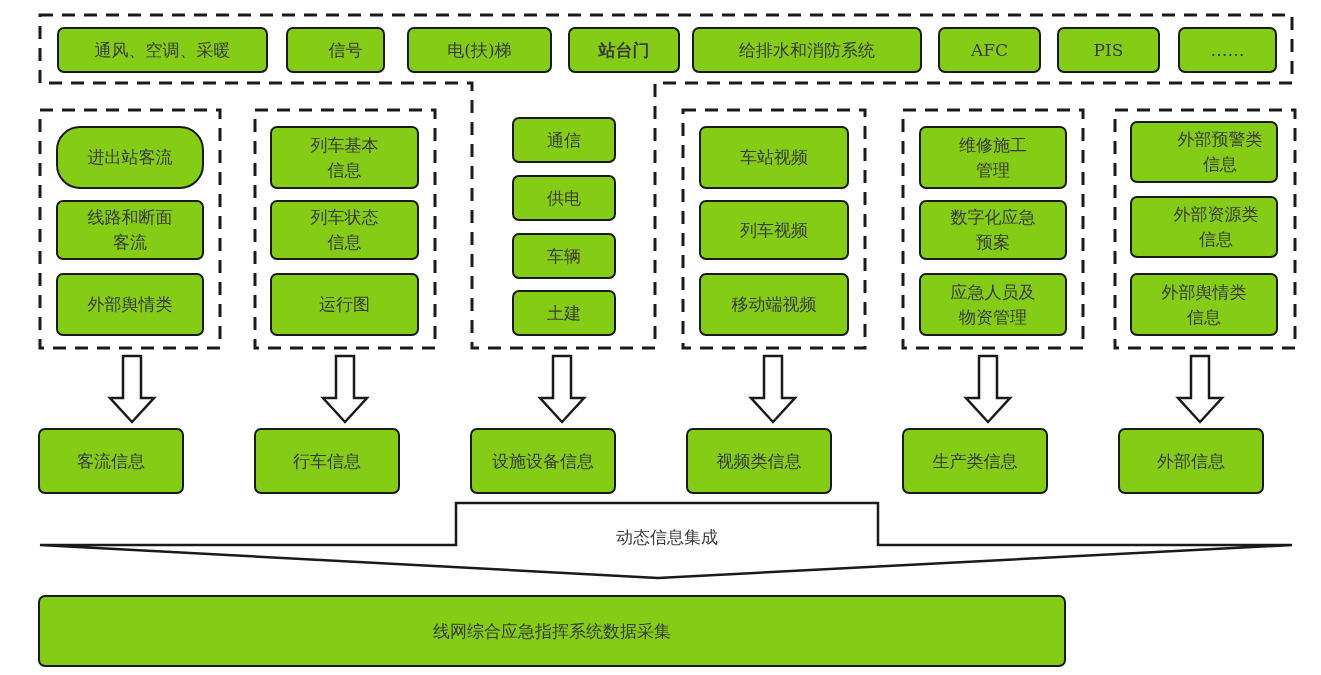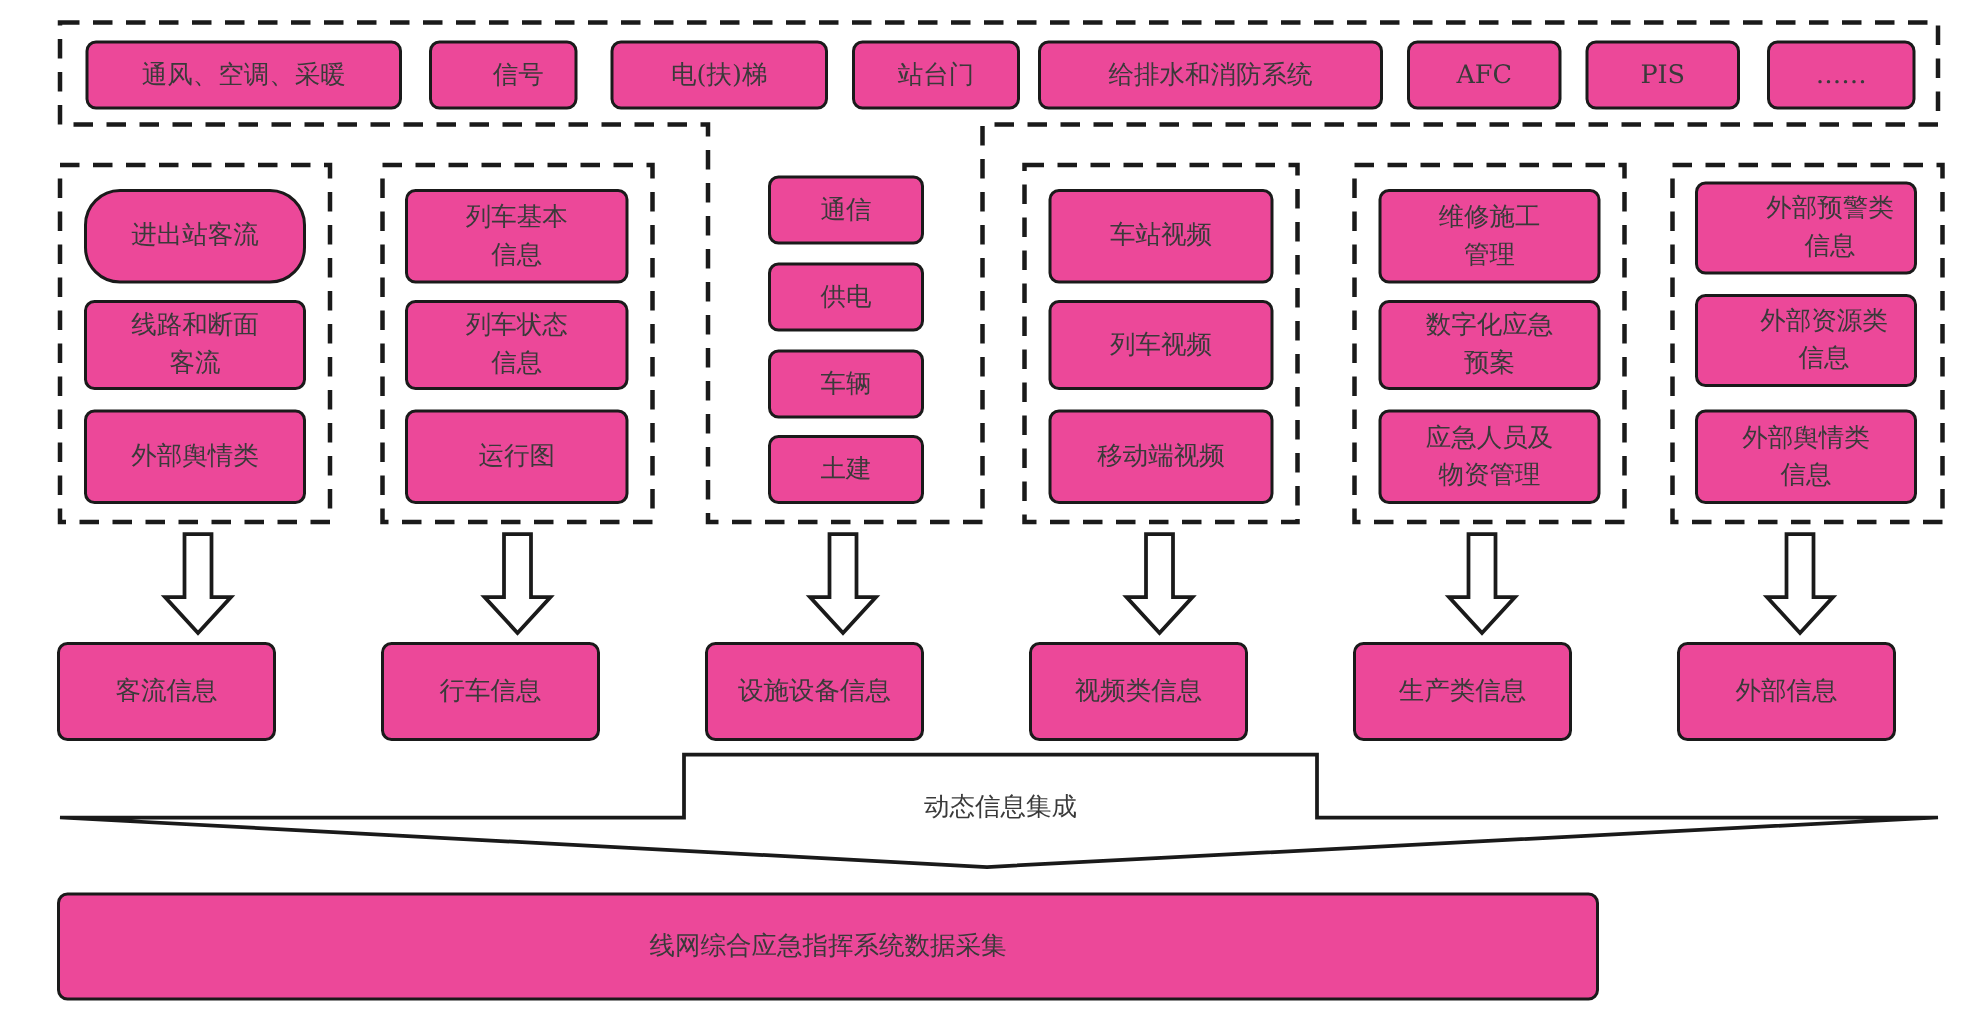--- a/index.html
+++ b/index.html
@@ -1,20 +1,20 @@
 <!DOCTYPE html>
 <html><head>
 <meta charset="utf-8">
 <style>
   html, body { margin: 0; padding: 0; background: #ffffff; }
   body { width: 1321px; height: 675px; position: relative; overflow: hidden;
          font-family: "DejaVu Serif", "Liberation Serif", serif; color: #333333; }
   svg.frame { position: absolute; left: 0; top: 0; width: 1321px; height: 675px; }
   .box { position: absolute; box-sizing: border-box; border: 2.5px solid #1a1a1a; border-radius: 7px;
-         background: #ec4899; display: flex; align-items: center; justify-content: center;
+         background: #84cc16; display: flex; align-items: center; justify-content: center;
          text-align: center; font-size: 17px; line-height: 25px; color: #3a3a3a; white-space: pre-line; }
   .lbl { position: absolute; font-size: 17px; color: #3a3a3a; text-align: center; }
 </style>
 </head>
 <body>
 
 <svg class="frame" viewBox="0 0 1321 675">
 
   <path d="M40,15 H1292 V83 H655 V348 H472 V83 H40 Z" fill="none" stroke="#1a1a1a" stroke-width="3" stroke-dasharray="13,9"></path>
 
@@ -32,21 +32,21 @@
       <path d="M979,356 H997 V398 H1010 L988,422 L966,398 H979 Z"></path>
       <path d="M1191,356 H1209 V398 H1222 L1200,422 L1178,398 H1191 Z"></path>
     </g>
 
   <path d="M40,545 H456 V503 H878 V545 H1292 L658,578 Z" fill="#ffffff" stroke="#1a1a1a" stroke-width="2.5" stroke-linejoin="miter"></path>
 </svg>
 
 <div class="box" style="left:57px;top:27px;width:211px;height:46px;">通风、空调、采暖</div>
 <div class="box" style="left:286px;top:27px;width:99px;height:46px;padding-left:20px;">信号</div>
 <div class="box" style="left:407px;top:27px;width:145px;height:46px;">电(扶)梯</div>
-<div class="box" style="left:568px;top:27px;width:112px;height:46px;">站台门</div>
+<div class="box" style="left:568px;top:27px;width:112px;height:46px;font-weight:bold;">站台门</div>
 <div class="box" style="left:692px;top:27px;width:230px;height:46px;">给排水和消防系统</div>
 <div class="box" style="left:938px;top:27px;width:103px;height:46px;">AFC</div>
 <div class="box" style="left:1057px;top:27px;width:103px;height:46px;">PIS</div>
 <div class="box" style="left:1178px;top:27px;width:99px;height:46px;">……</div>
 
 <div class="box" style="left:56px;top:126px;width:148px;height:63px;border-radius:24px;">进出站客流</div>
 <div class="box" style="left:56px;top:200px;width:148px;height:60px;">线路和断面
 客流</div>
 <div class="box" style="left:56px;top:273px;width:148px;height:63px;">外部舆情类</div>
 

